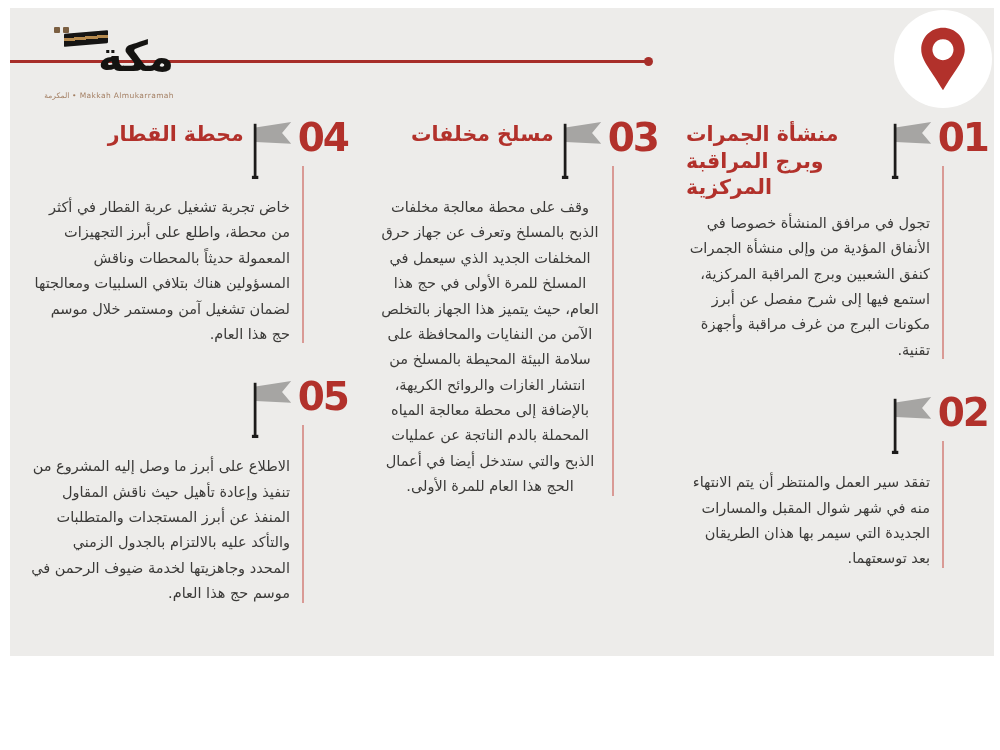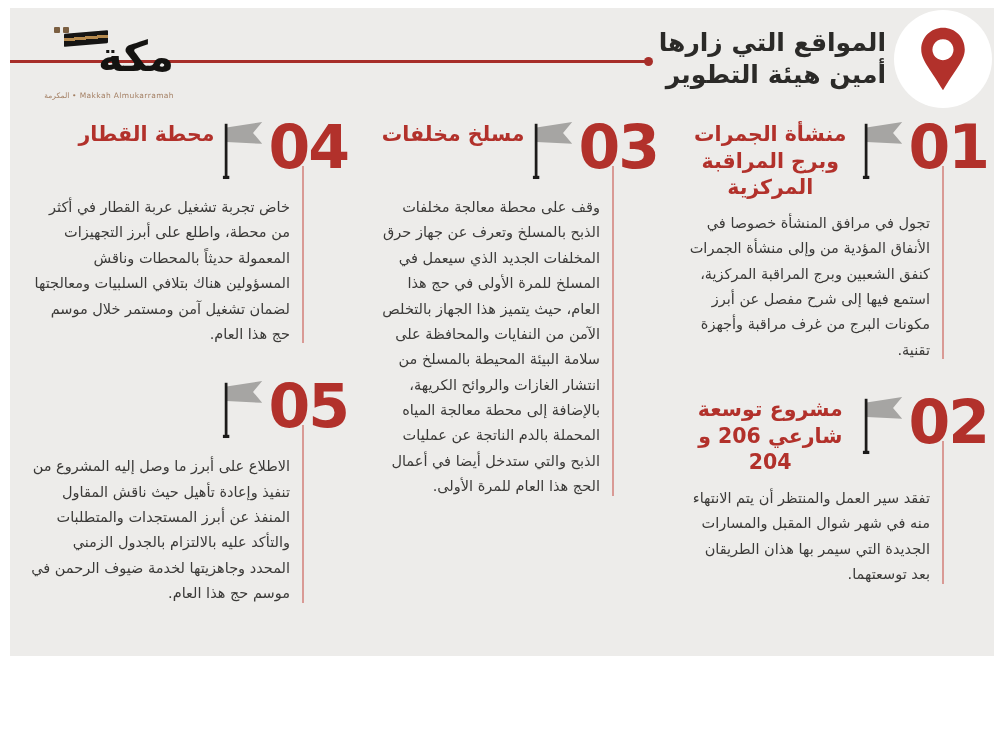--- a/index.html
+++ b/index.html
@@ -60,34 +60,34 @@
   .col-3 { right:646px; width:322px; }
 
   .sec { position:relative; }
   .sec + .sec { margin-top:32px; }
   .sec::after {
     content:""; position:absolute; top:46px; bottom:4px; right:44px;
     width:2px; background:#d99a95;
   }
   .sec-header { display:flex; align-items:flex-start; direction:rtl; }
   .num {
-    font-size:60px; font-weight:bold; color:#b2312b; line-height:.92;
+    font-size:39px; font-weight:bold; color:#b2312b; line-height:.92;
     letter-spacing:-2px; direction:ltr; flex:0 0 auto; position:relative; z-index:2;
   }
   .flag { flex:0 0 auto; margin:1px 5px 0 7px; }
   .sec-title {
     font-size:20.5px; font-weight:bold; color:#b2312b; line-height:1.3;
-    text-align:center; padding-top:1px;
+    text-align:left; padding-top:1px;
   }
   .sec-body {
     margin:10px 58px 0 2px;
     font-size:14.5px; font-weight:normal; color:#3b3a38;
     line-height:1.75; text-align:right;
   }
-  .col-2 .sec-body { margin-left:14px; }
+  .col-2 .sec-body { margin-left:14px;text-align:center; }
 </style>
 </head>
 <body>
 
 <div class="canvas">
   <div class="panel">
 
     <div class="brand-line">
         <span class="dot"></span>
       </div>
@@ -101,24 +101,20 @@
       <div class="logo-word">مكة</div>
       <div class="logo-tag">Makkah Almukarramah • المكرمة</div>
     </div>
 
     <div class="title-wrap">
       <div class="pin-circle">
         <svg width="64" height="74" viewBox="0 0 100 110">
           <path d="M50 6 C31 6 16 21 16 40 C16 58 33 74 50 104 C67 74 84 58 84 40 C84 21 69 6 50 6 Z M50 24 A16.5 16.5 0 1 1 49.9 24 Z" fill="#b2312b" fill-rule="evenodd"></path>
         </svg>
       </div>
-      <div class="titles">
-        <div>المواقع التي زارها</div>
-        <div>أمين هيئة التطوير</div>
-      </div>
     </div>
 
     <div class="col col-1">
       <div class="sec">
         <div class="sec-header">
           <div class="num">01</div>
           <svg class="flag" width="42" height="64" viewBox="0 0 46 70">
             <polygon points="5,7 44,1 34,13 44,25 5,23" fill="#a6a5a3"></polygon>
             <rect x="3" y="3" width="3" height="58" fill="#1c1b1a"></rect>
             <rect x="1" y="60" width="7" height="3.5" fill="#1c1b1a"></rect>
@@ -129,21 +125,20 @@
       </div>
 
       <div class="sec">
         <div class="sec-header">
           <div class="num">02</div>
           <svg class="flag" width="42" height="64" viewBox="0 0 46 70">
             <polygon points="5,7 44,1 34,13 44,25 5,23" fill="#a6a5a3"></polygon>
             <rect x="3" y="3" width="3" height="58" fill="#1c1b1a"></rect>
             <rect x="1" y="60" width="7" height="3.5" fill="#1c1b1a"></rect>
           </svg>
-          <div class="sec-title">مشروع توسعة شارعي 206 و 204</div>
         </div>
         <div class="sec-body">تفقد سير العمل والمنتظر أن يتم الانتهاء منه في شهر شوال المقبل والمسارات الجديدة التي سيمر بها هذان الطريقان بعد توسعتهما.</div>
       </div>
     </div>
 
     <div class="col col-2">
       <div class="sec">
         <div class="sec-header">
           <div class="num">03</div>
           <svg class="flag" width="42" height="64" viewBox="0 0 46 70">

